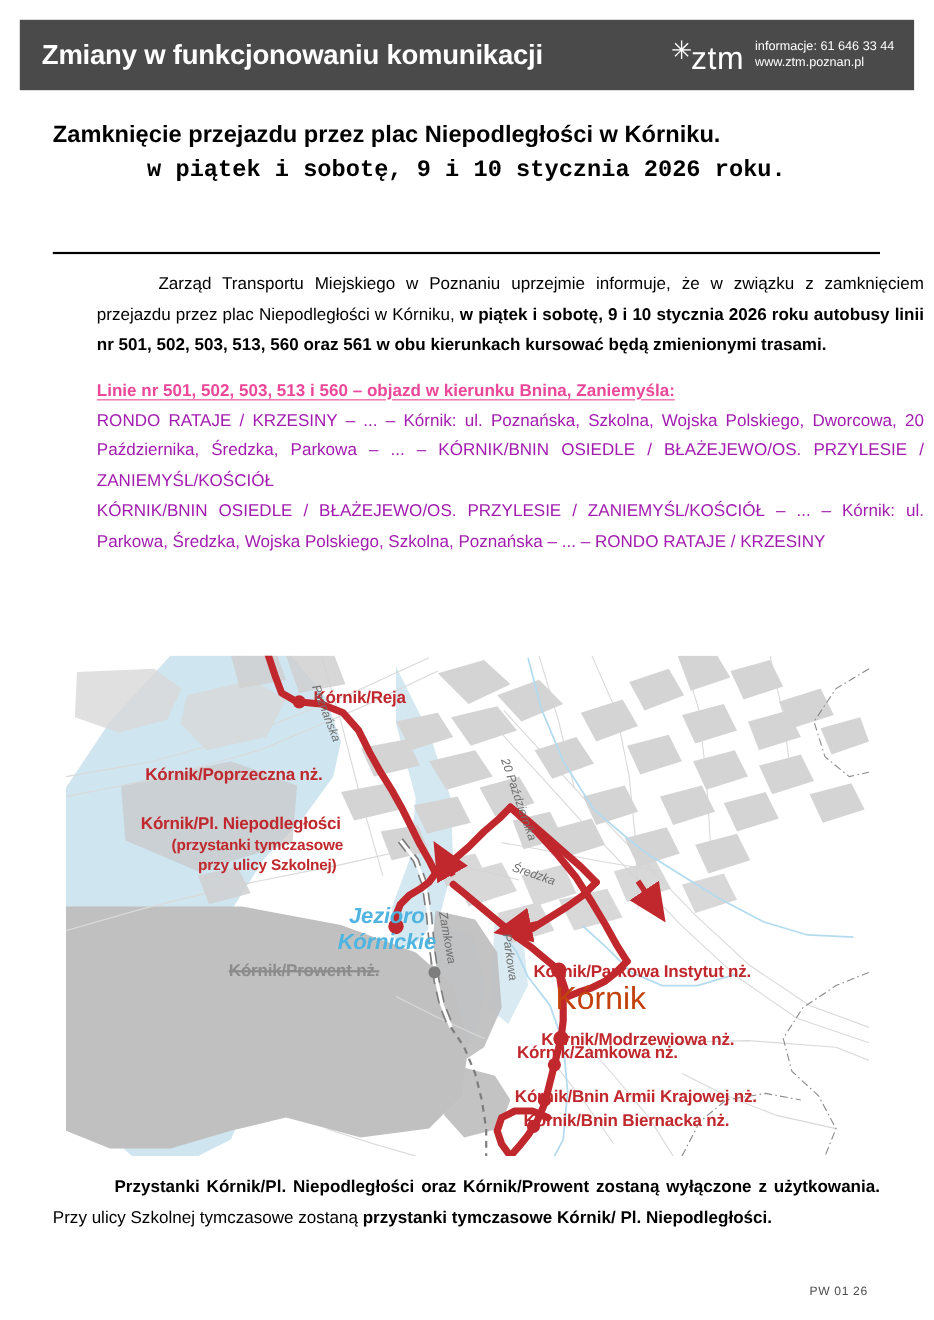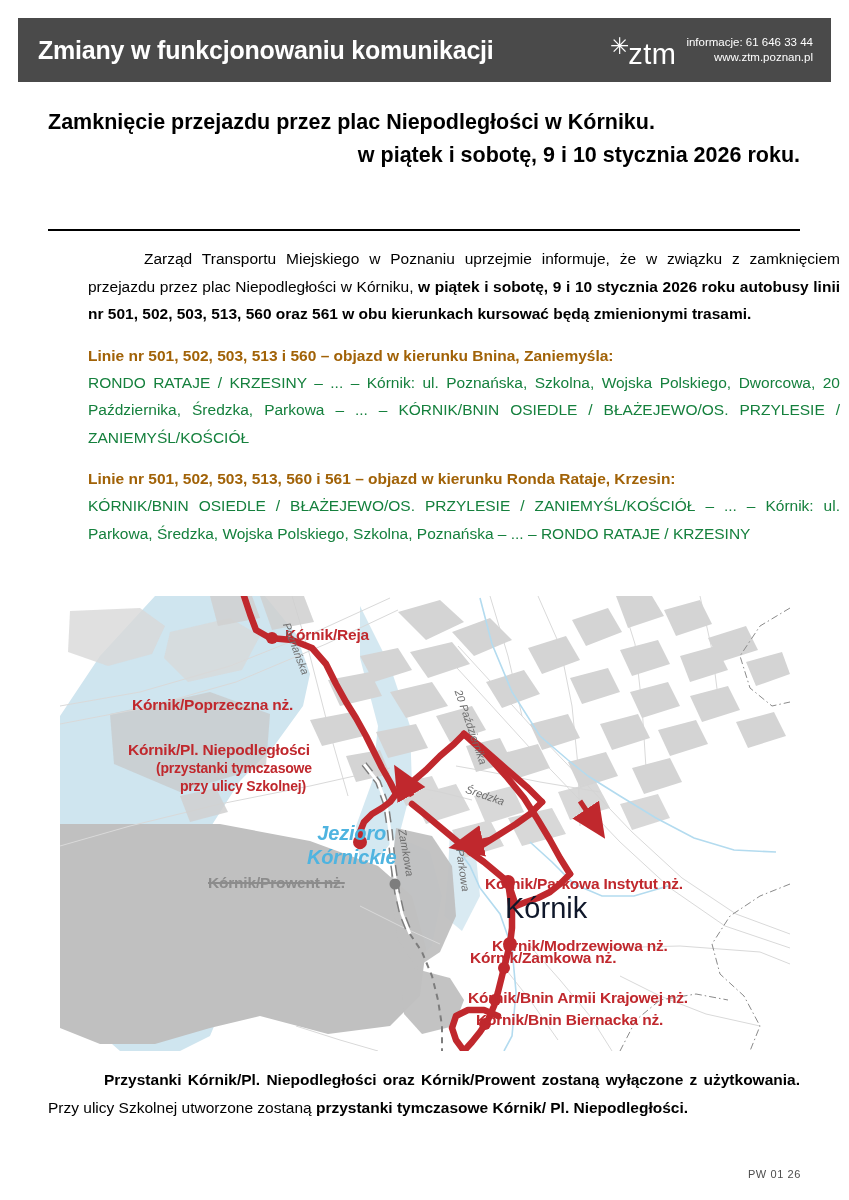--- a/index.html
+++ b/index.html
@@ -20,21 +20,20 @@
   .header-bar {
     position: absolute;
     left: 18px;
     top: 18px;
     width: 813px;
     height: 64px;
     background: #4a4a4a;
     display: flex;
     align-items: center;
     box-sizing: border-box;
-    text-align: right;
   }
   .header-title {
     color: #ffffff;
     font-size: 25px;
     font-weight: 700;
     letter-spacing: -0.2px;
     margin-left: 20px;
     white-space: nowrap;
   }
   .header-right {
@@ -77,21 +76,21 @@
     position: absolute;
     left: 48px;
     top: 106px;
     width: 752px;
     font-size: 21.5px;
     font-weight: 700;
     line-height: 33px;
     text-align: justify;
     color: #000;
   }
-  .doc-title .lastline { text-align: right; }
+  .doc-title .lastline { text-align: center; font-family: Liberation Mono, monospace; }
 
   .rule {
     position: absolute;
     left: 48px;
     top: 229px;
     width: 752px;
     height: 2px;
     background: #000000;
   }
 
@@ -110,30 +109,31 @@
     text-align: justify;
     color: #000;
   }
   p.para.indent { text-indent: 56px; }
   .b { font-weight: 700; }
 
   h3.section-head {
     margin: 16px 0 1px 0;
     font-size: 15.5px;
     font-weight: 700;
+    text-decoration: underline;
     text-underline-offset: 3px;
     line-height: 24px;
-    color: #a16207;
+    color: #ec4899;
   }
   .route-text {
     margin: 0;
     font-size: 15.5px;
     line-height: 27.5px;
     text-align: justify;
-    color: #15803d;
+    color: #a21caf;
   }
 
   
   .map {
     position: absolute;
     left: 60px;
     top: 596px;
     width: 730px;
     height: 455px;
     background: #ffffff;
@@ -153,21 +153,21 @@
   .maplabel.small { font-size: 14px; }
   .maplabel.lake {
     color: #4fb4e0;
     font-style: italic;
     font-weight: 700;
     font-size: 20px;
     text-align: center;
     line-height: 1.2;
   }
   .maplabel.city {
-    color: #0f172a;
+    color: #c2410c;
     font-weight: 400;
     font-size: 29px;
     letter-spacing: 0px;
   }
   .maplabel.disabled {
     color: #8c8c8c;
     text-decoration: line-through;
     text-decoration-thickness: 2px;
     font-size: 15.5px;
   }
@@ -186,21 +186,21 @@
     left: 48px;
     top: 1066px;
     width: 752px;
     font-size: 15.5px;
     line-height: 27.5px;
     text-align: justify;
   }
   .footer-note .indent { text-indent: 56px; }
   .doc-code {
     position: absolute;
-    right: 48px;
+    right: 60px;
     top: 1168px;
     font-size: 11px;
     color: #4d4d4d;
     letter-spacing: 0.6px;
   }
 </style>
 </head>
 <body>
 
 <div class="header-bar">
@@ -225,21 +225,20 @@
 <div class="rule"></div>
 
 <div class="body-wrap">
 
   <p class="para indent"><span>Zarząd Transportu Miejskiego w Poznaniu uprzejmie informuje, że w związku z zamknięciem przejazdu przez plac Niepodległości w Kórniku,</span>
      <span class="b">w piątek i sobotę, 9 i 10 stycznia 2026 roku autobusy linii nr 501, 502, 503, 513, 560 oraz 561 w obu kierunkach kursować będą zmienionymi trasami.</span></p>
 
   <h3 class="section-head">Linie nr 501, 502, 503, 513 i 560 – objazd w kierunku Bnina, Zaniemyśla:</h3>
   <p class="route-text">RONDO RATAJE / KRZESINY – ... – Kórnik: ul. Poznańska, Szkolna, Wojska Polskiego, Dworcowa, 20 Października, Średzka, Parkowa – ... – KÓRNIK/BNIN OSIEDLE / BŁAŻEJEWO/OS. PRZYLESIE / ZANIEMYŚL/KOŚCIÓŁ</p>
 
-  <h3 class="section-head">Linie nr 501, 502, 503, 513, 560 i 561 – objazd w kierunku Ronda Rataje, Krzesin:</h3>
   <p class="route-text">KÓRNIK/BNIN OSIEDLE / BŁAŻEJEWO/OS. PRZYLESIE / ZANIEMYŚL/KOŚCIÓŁ – ... – Kórnik: ul. Parkowa, Średzka, Wojska Polskiego, Szkolna, Poznańska – ... – RONDO RATAJE / KRZESINY</p>
 
 </div>
 
 <div class="map">
   <svg width="730" height="455" viewBox="0 0 730 455">
     <defs>
       <marker id="arrowRed" markerWidth="7" markerHeight="7" refX="3" refY="3.2" orient="auto">
         <path d="M0,0 L7,3.2 L0,6.4 Z" fill="#c0282d"></path>
       </marker>
@@ -428,17 +427,17 @@
 
   <div class="streetlabel" style="left:232px; top:25px; transform:rotate(69deg);">Poznańska</div>
   <div class="streetlabel" style="left:404px; top:92px; transform:rotate(71deg);">20 Października</div>
   <div class="streetlabel" style="left:408px; top:187px; transform:rotate(19deg);">Średzka</div>
   <div class="streetlabel" style="left:348px; top:232px; transform:rotate(80deg);">Zamkowa</div>
   <div class="streetlabel" style="left:406px; top:252px; transform:rotate(82deg);">Parkowa</div>
 </div>
 
 <div class="footer-note">
   <p class="para indent" style="margin:0;"><span class="b">Przystanki Kórnik/Pl. Niepodległości oraz Kórnik/Prowent zostaną wyłączone z użytkowania.</span>
-    <span>Przy ulicy Szkolnej utworzone zostaną</span>
+    <span>Przy ulicy Szkolnej tymczasowe zostaną</span>
     <span class="b">przystanki tymczasowe Kórnik/ Pl. Niepodległości.</span></p>
 </div>
 
 <div class="doc-code">PW 01 26</div>
 
 </body></html>

